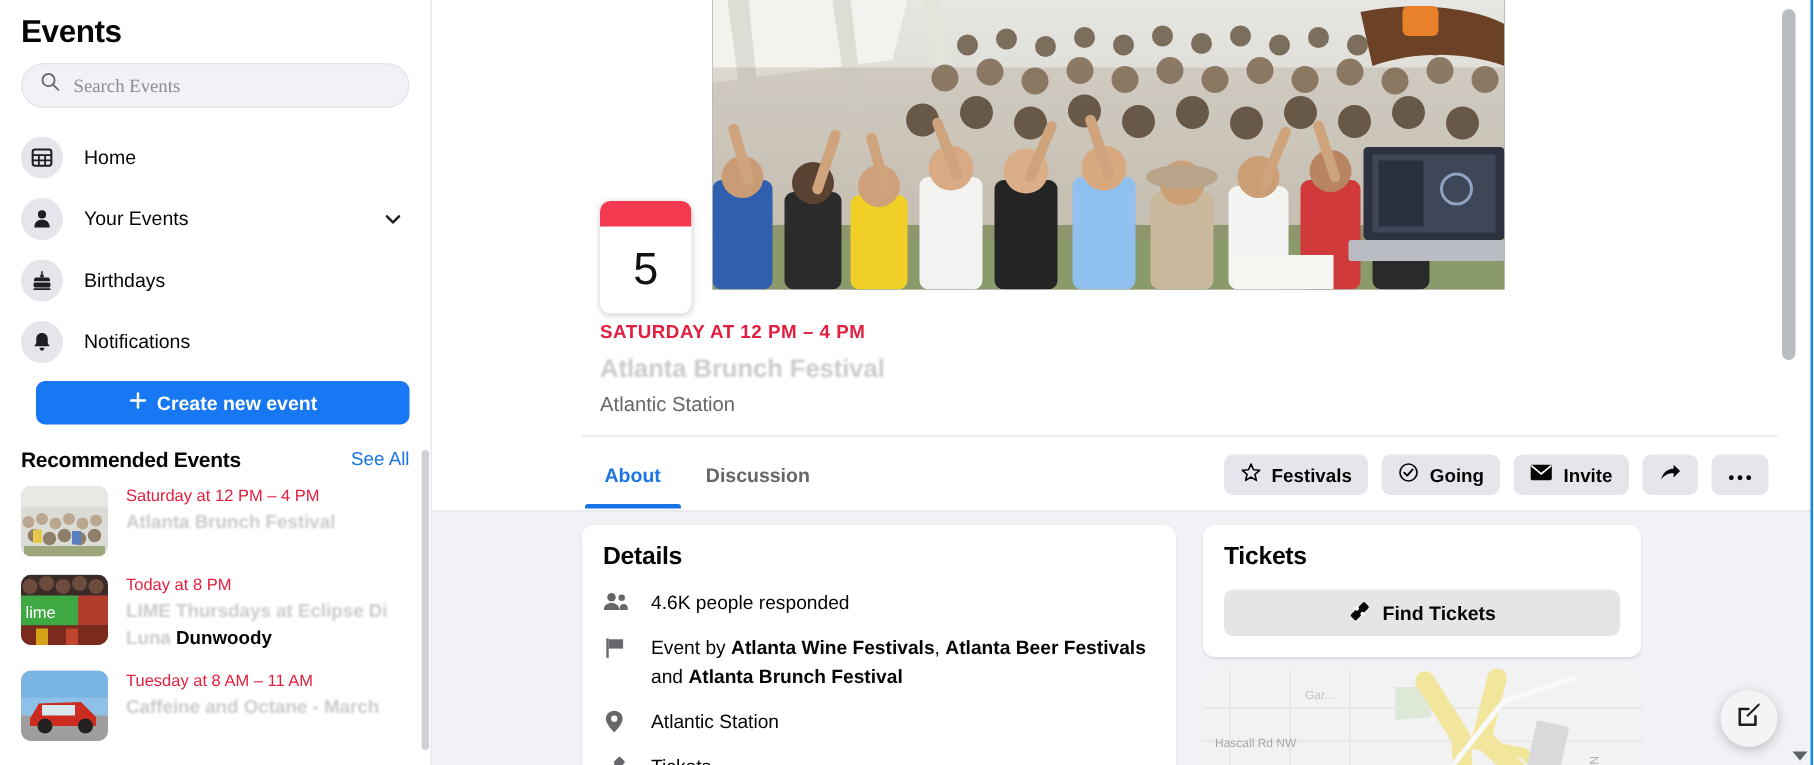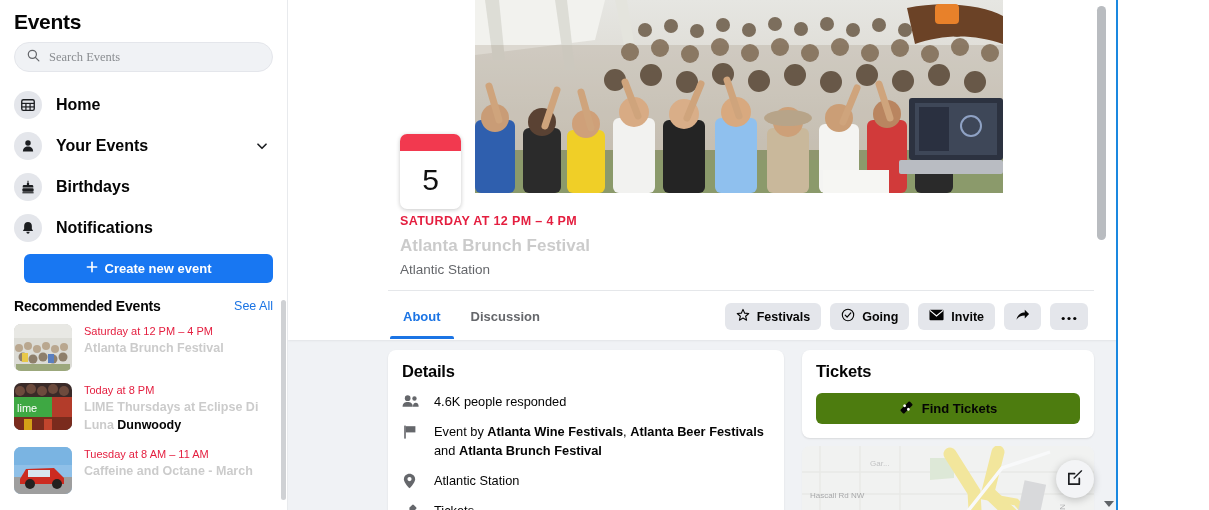--- a/index.html
+++ b/index.html
@@ -5,21 +5,21 @@
   * { box-sizing: border-box; margin: 0; padding: 0; }
   html, body {
     width: 1209px; height: 510px;
     overflow: hidden;
     font-family: "Liberation Sans", sans-serif;
     background: #ffffff;
     color: #050505;
   }
   #root {
     position: relative;
-    width: 1118px; height: 510px;
+    width: 1209px; height: 510px;
     display: flex;
     overflow: hidden;
     background: #f0f2f5;
   }
 
   
   .sidebar {
     position: relative;
     width: 288px;
     height: 510px;
@@ -60,21 +60,21 @@
     cursor: pointer;
     position: relative;
   }
   .nav-ic {
     width: 28px; height: 28px;
     flex: 0 0 28px;
     border-radius: 50%;
     background: #e4e6eb;
     display: flex; align-items: center; justify-content: center;
   }
-  .nav-label { font-size: 16px; font-weight: 700; color: #050505; }
+  .nav-label { font-size: 13px; font-weight: 400; color: #050505; }
   .chev { margin-left: auto; margin-right: 4px; display:flex; }
 
   .create-wrap { padding: 6px 14px 0 24px; }
   .create-btn {
     background: #1877f2;
     color: #fff;
     border: none;
     border-radius: 6px;
     height: 29px;
     width: 100%;
@@ -284,21 +284,21 @@
   }
   .detail-ic { flex: 0 0 18px; padding-top: 1px; display:flex; }
   .detail-tx {
     font-size: 12.8px;
     line-height: 1.43;
     color: #050505;
   }
   .detail-tx .b { font-weight: bold; }
 
   .find-btn {
-    background: #4d7c0f;
+    background: #e5e5e5;
     border: none;
     border-radius: 6px;
     width: 100%;
     height: 31px;
     font-size: 13px;
     font-weight: bold;
     font-family: inherit;
     display: flex; align-items: center; justify-content: center;
     gap: 8px;
     cursor: pointer;

